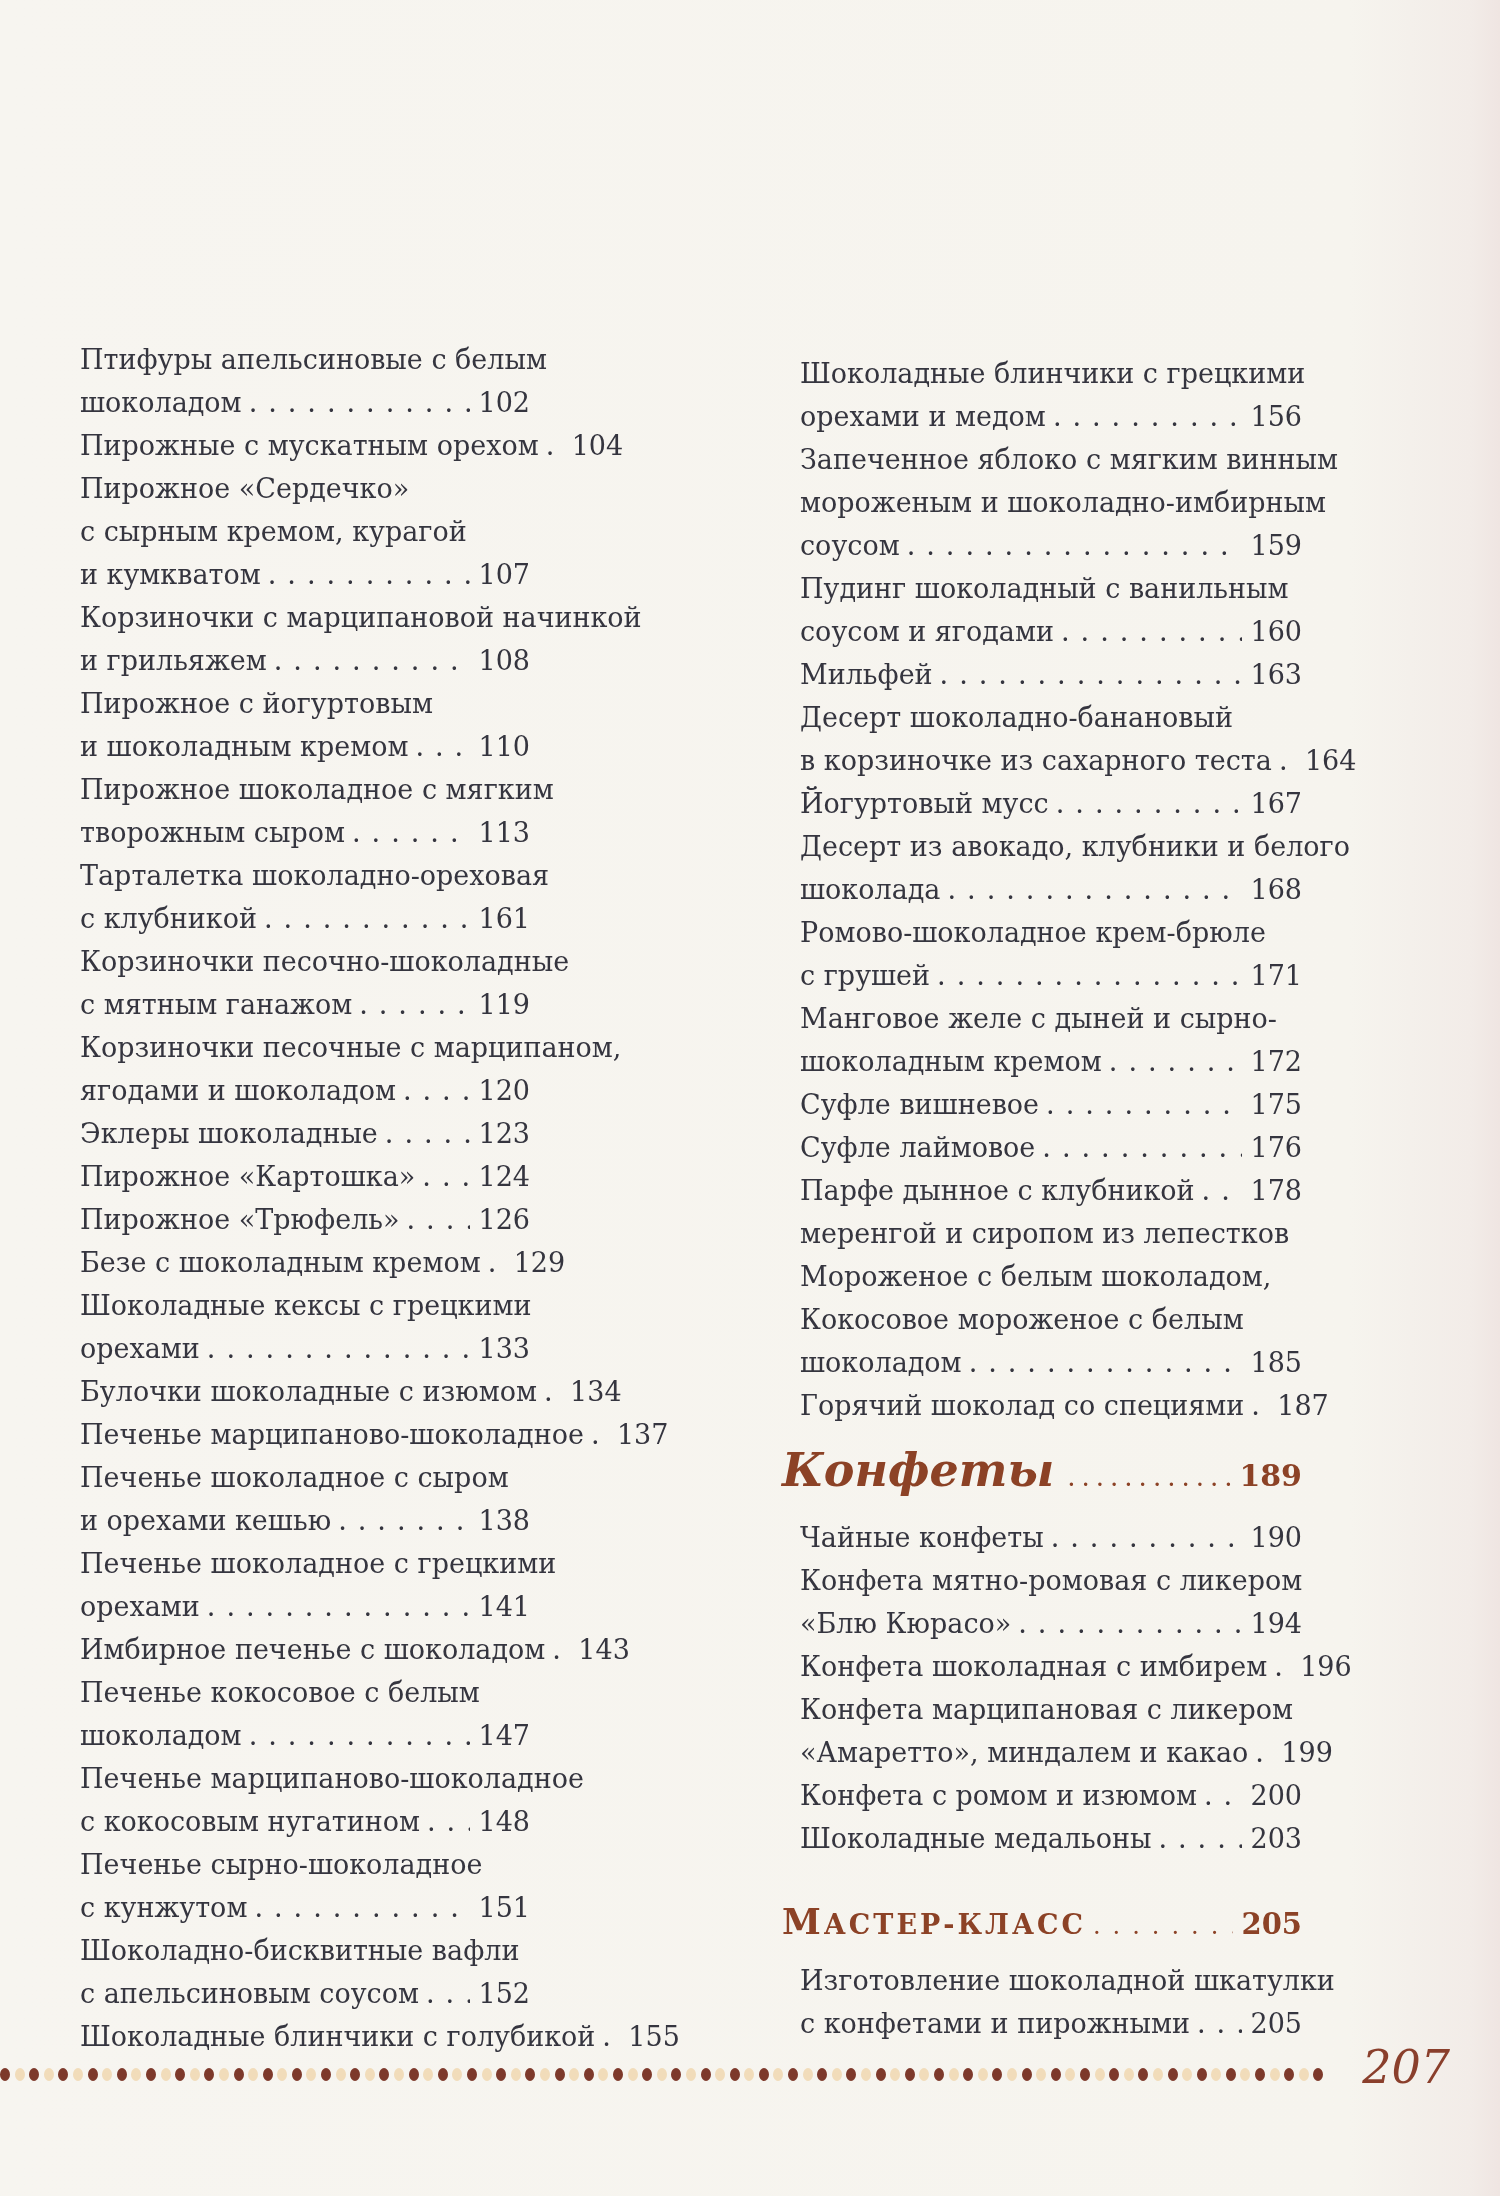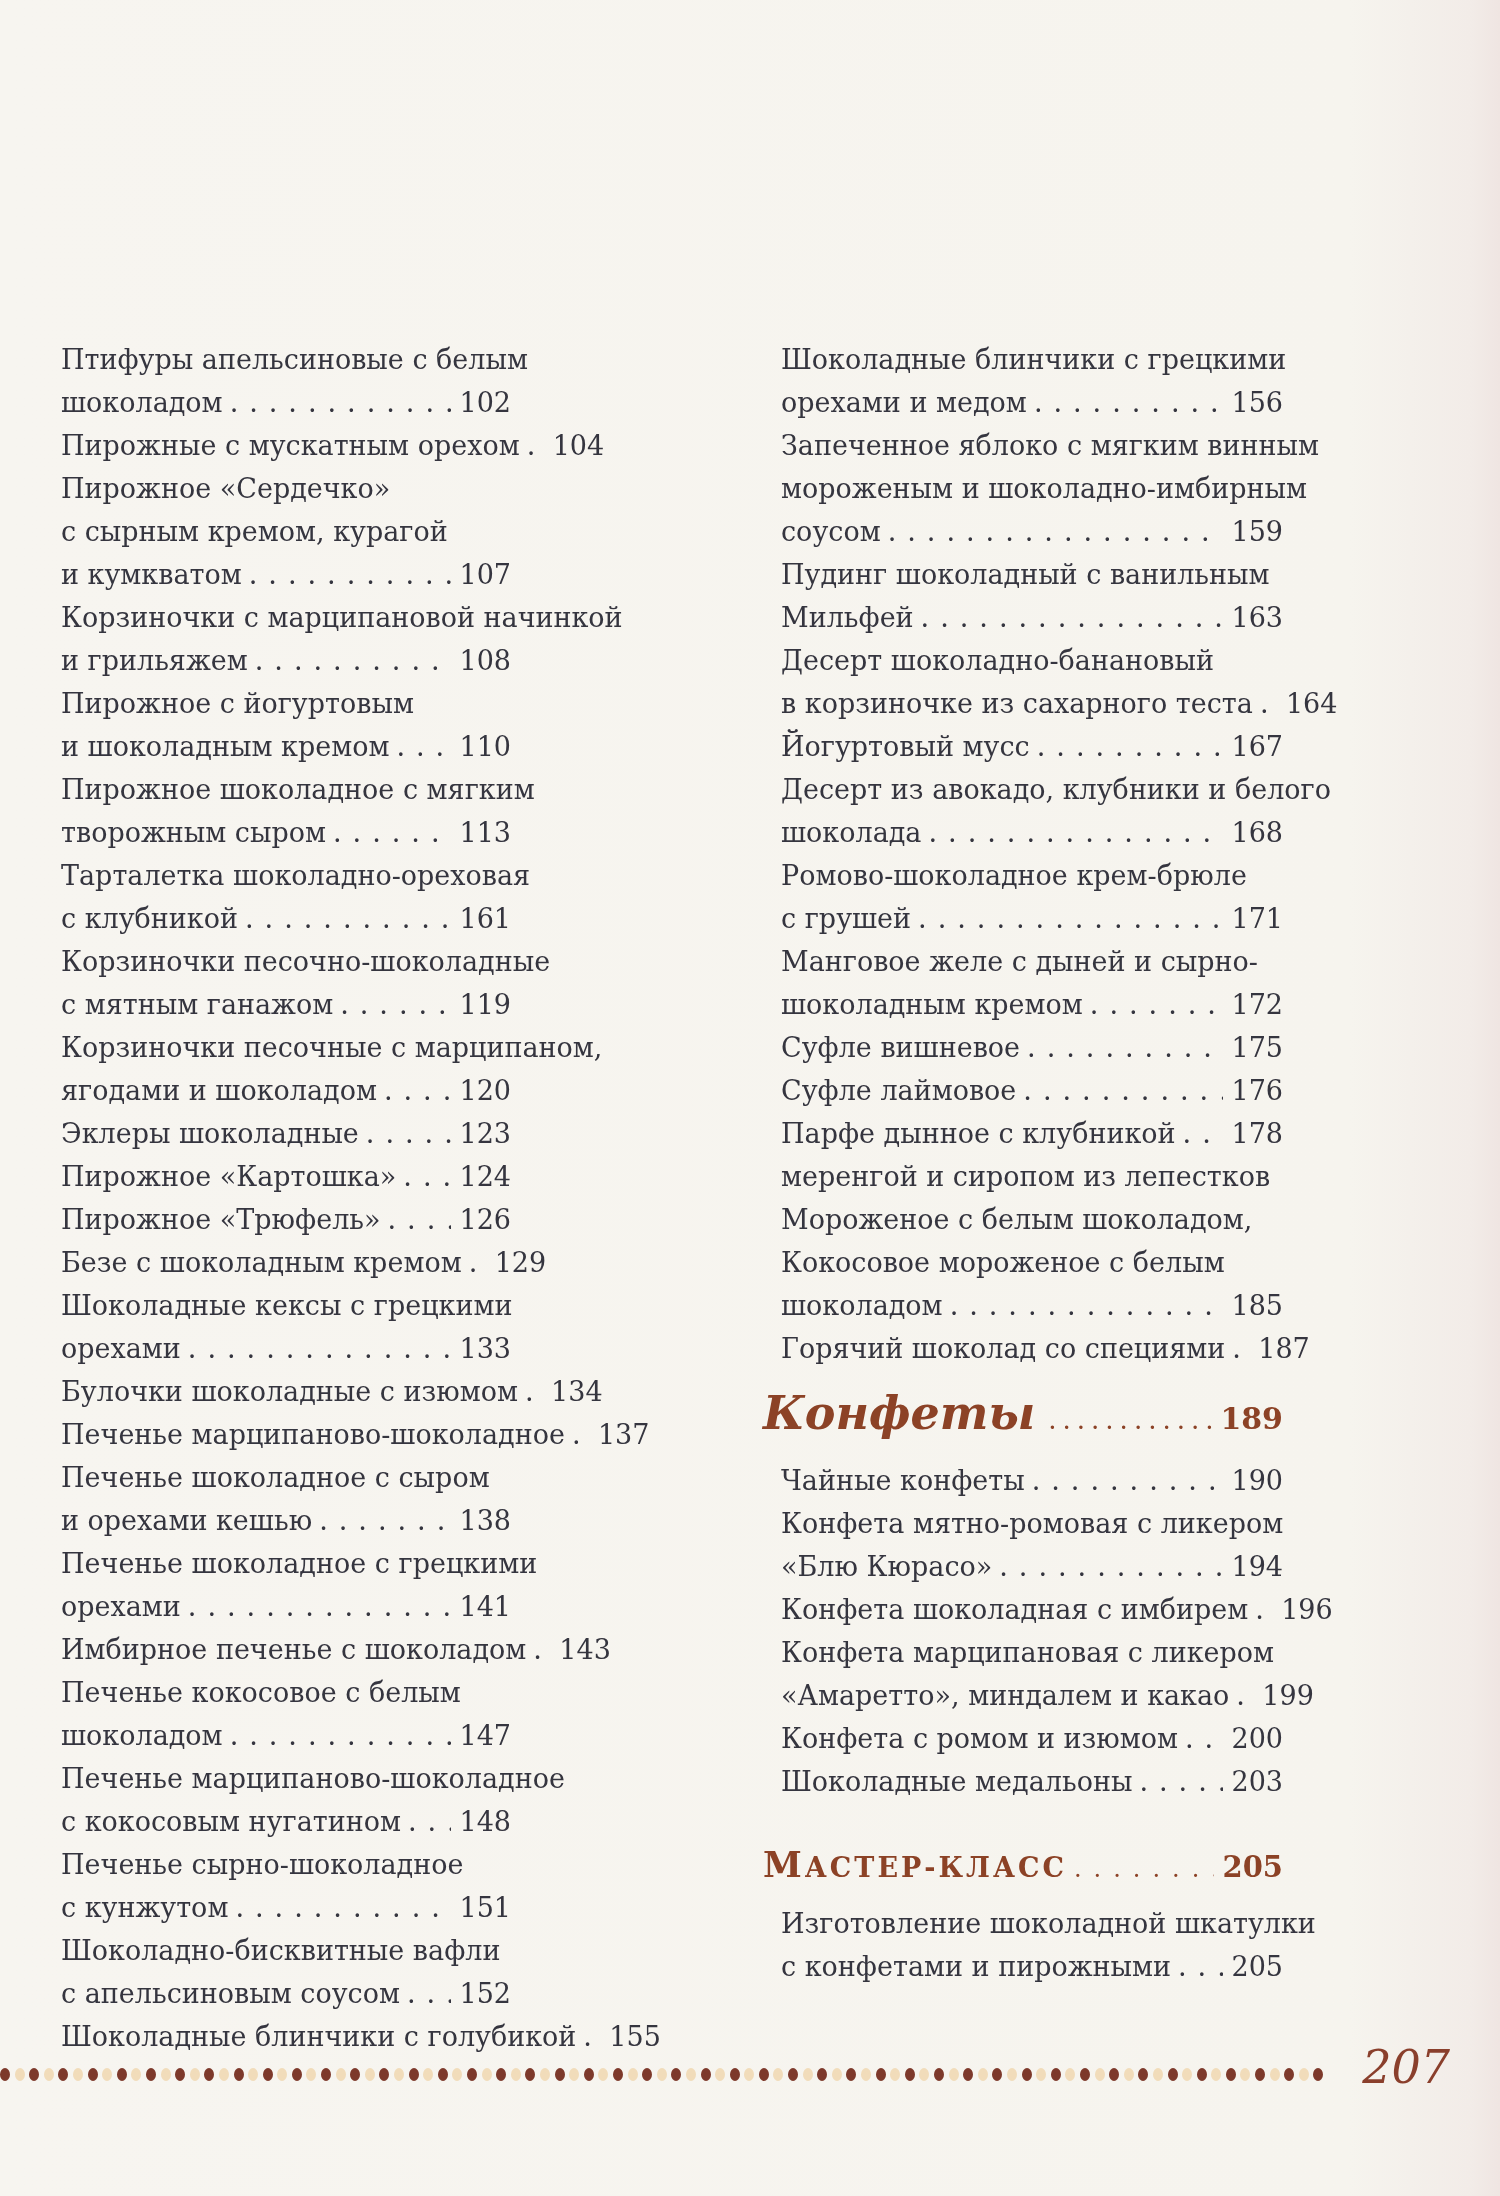--- a/index.html
+++ b/index.html
@@ -9,22 +9,22 @@
     font-family:"DejaVu Serif", serif;
     color:#35353f;
     position:relative;
     overflow:hidden;
   }
   .page{
     position:absolute;inset:0;
     background:linear-gradient(90deg,#f7f5f0 0%,#f6f4ee 90%,#f2ece8 98%,#efe5e2 100%);
   }
   .columns{
-    position:absolute;top:338px;left:61px;
-    display:flex;align-items:flex-start;
+    position:absolute;top:338px;left:80px;
+    display:flex;align-items:center;
   }
   .col{flex:0 0 auto}
   .col-left{width:450px;margin-right:270px}
   .col-right{width:502px}
 
   .toc-item{margin:0}
   .toc-item .line{
     font-size:27px;
     line-height:43px;
     white-space:nowrap;
@@ -291,20 +291,25 @@
           <div class="line">Запеченное яблоко с мягким винным</div>
           <div class="line">мороженым и шоколадно-имбирным</div>
           <div class="line last">
             <span class="txt">соусом</span>
             <span class="leader"></span>
             <span class="pnum">159</span>
           </div>
         </div>
         <div class="toc-item entry">
           <div class="line">Пудинг шоколадный с ванильным</div>
+          <div class="line last">
+            <span class="txt">соусом и ягодами</span>
+            <span class="leader"></span>
+            <span class="pnum">160</span>
+          </div>
         </div>
         <div class="toc-item entry">
           <div class="line last">
             <span class="txt">Мильфей</span>
             <span class="leader"></span>
             <span class="pnum">163</span>
           </div>
         </div>
         <div class="toc-item entry">
           <div class="line">Десерт шоколадно-банановый</div>

